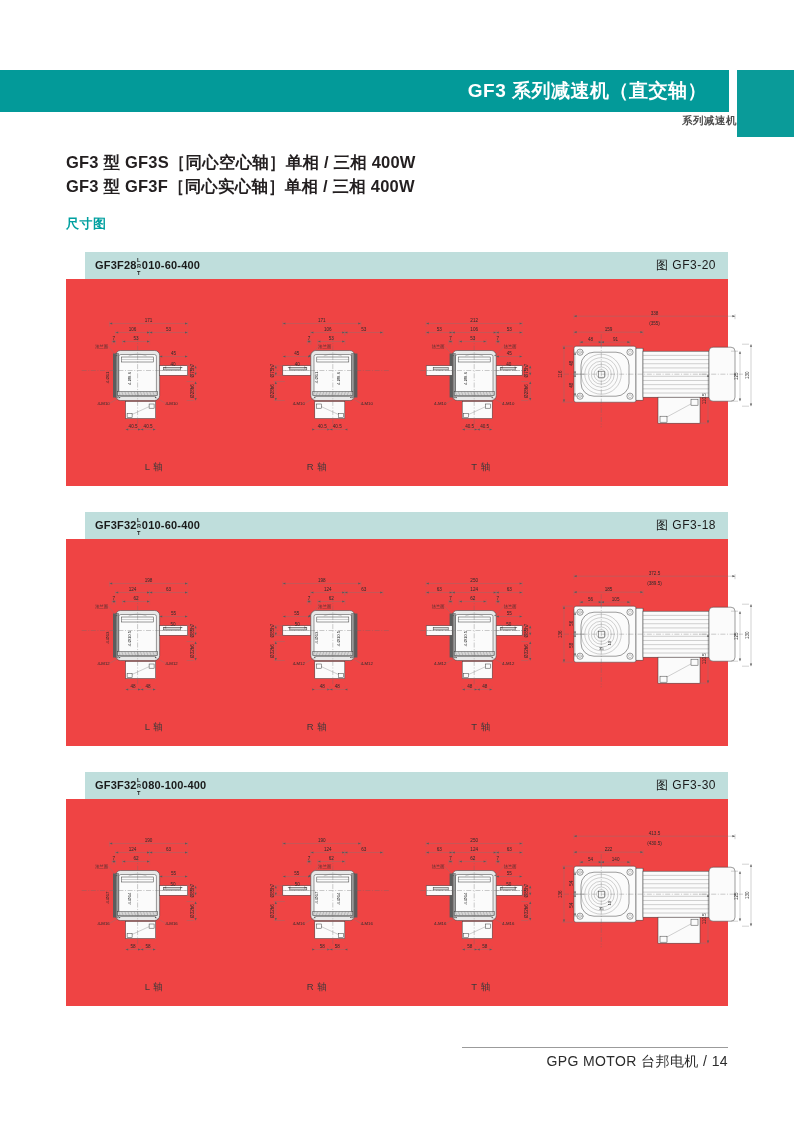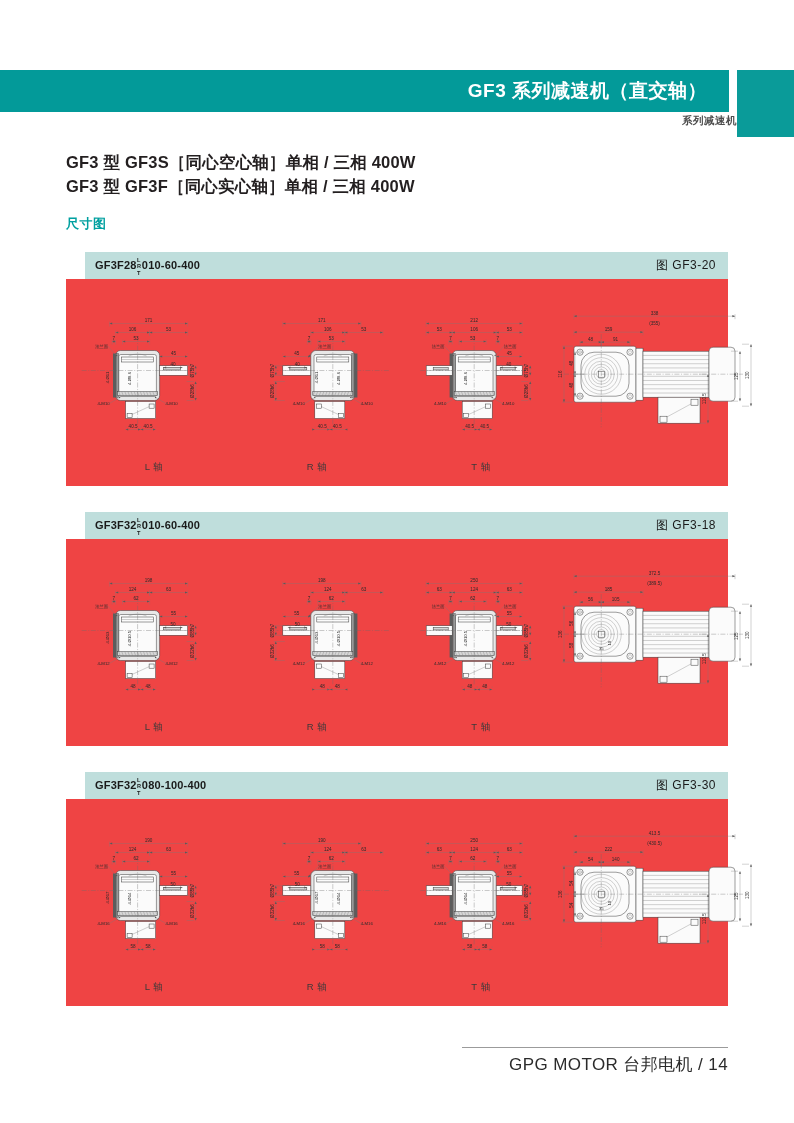--- a/index.html
+++ b/index.html
@@ -81,21 +81,21 @@
   .dim{font-size:4.6px;}
   .lbl{font-size:4.3px;}
 
   
   .ftr-rule{
     position:absolute;left:462px;top:1047px;width:266px;height:1px;
     background:#9b9b9b;
   }
   .ftr{
     position:absolute;right:66px;top:1053px;
-    font-size:17px;color:#2b2b2b;letter-spacing:.4px;white-space:nowrap;
+    font-size:14px;color:#2b2b2b;letter-spacing:.4px;white-space:nowrap;
   }
   .ftr .pg{font-weight:normal;}
 </style>
 </head>
 <body>
 
 <div class="page">
 
   <div class="hdr-bar">
     <div class="hdr-title">GF3 系列减速机（直交轴）</div>

